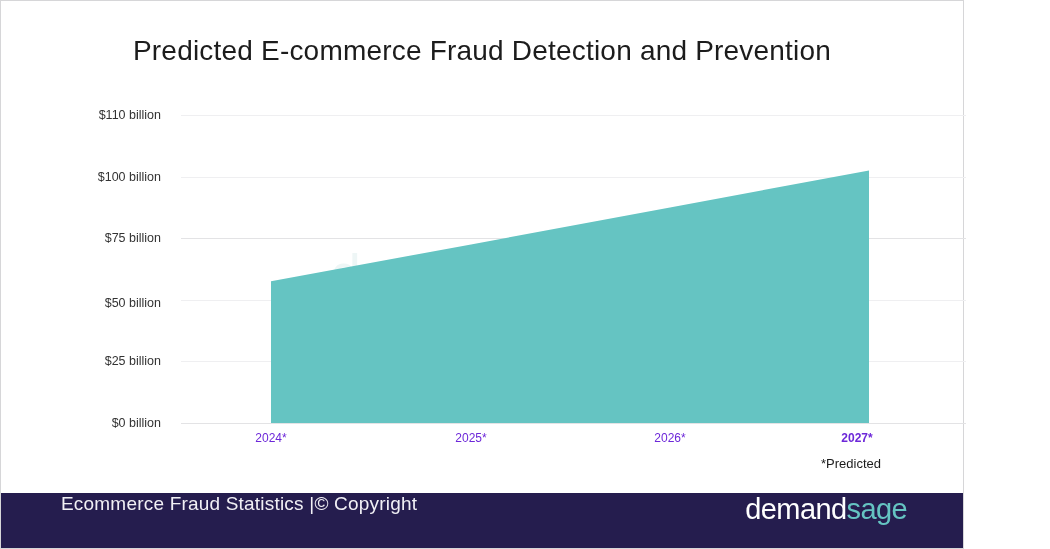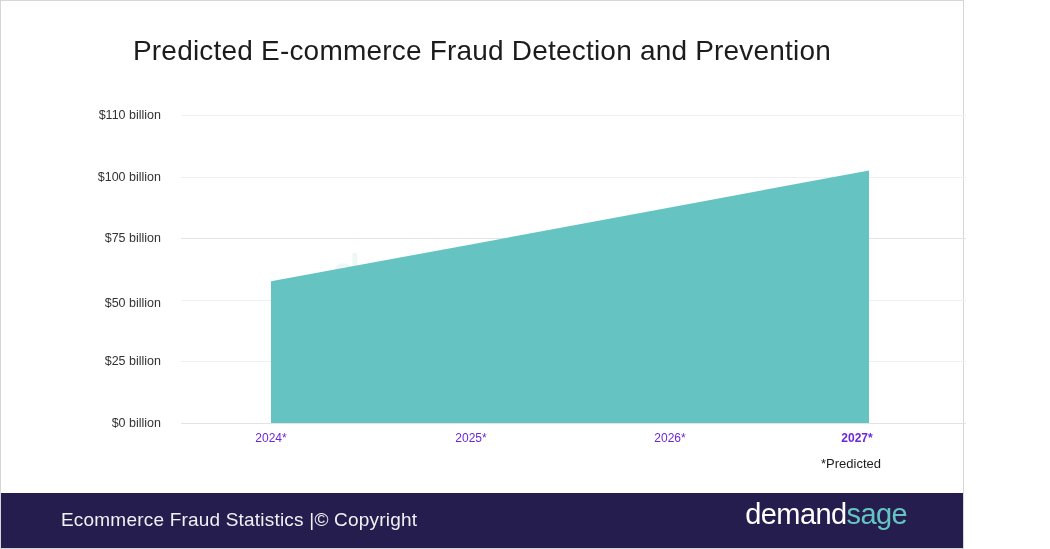--- a/index.html
+++ b/index.html
@@ -101,23 +101,23 @@
     font-size:13px;
     color:#1c1c1c;
     white-space:nowrap;
   }
 
   
   .footer {
     flex:0 0 55px;
     background:#251d4e;
     display:flex;
-    align-items:flex-end;
+    align-items:flex-start;
     justify-content:space-between;
-    padding:0 28px 17px 60px;
+    padding:0 28px 0 60px;
   }
   .footer-text {
     color:#f1f0f5;
     font-size:19px;
     font-weight:400;
     letter-spacing:.2px;
     white-space:nowrap;
   }
   .logo {
     font-size:29px;

